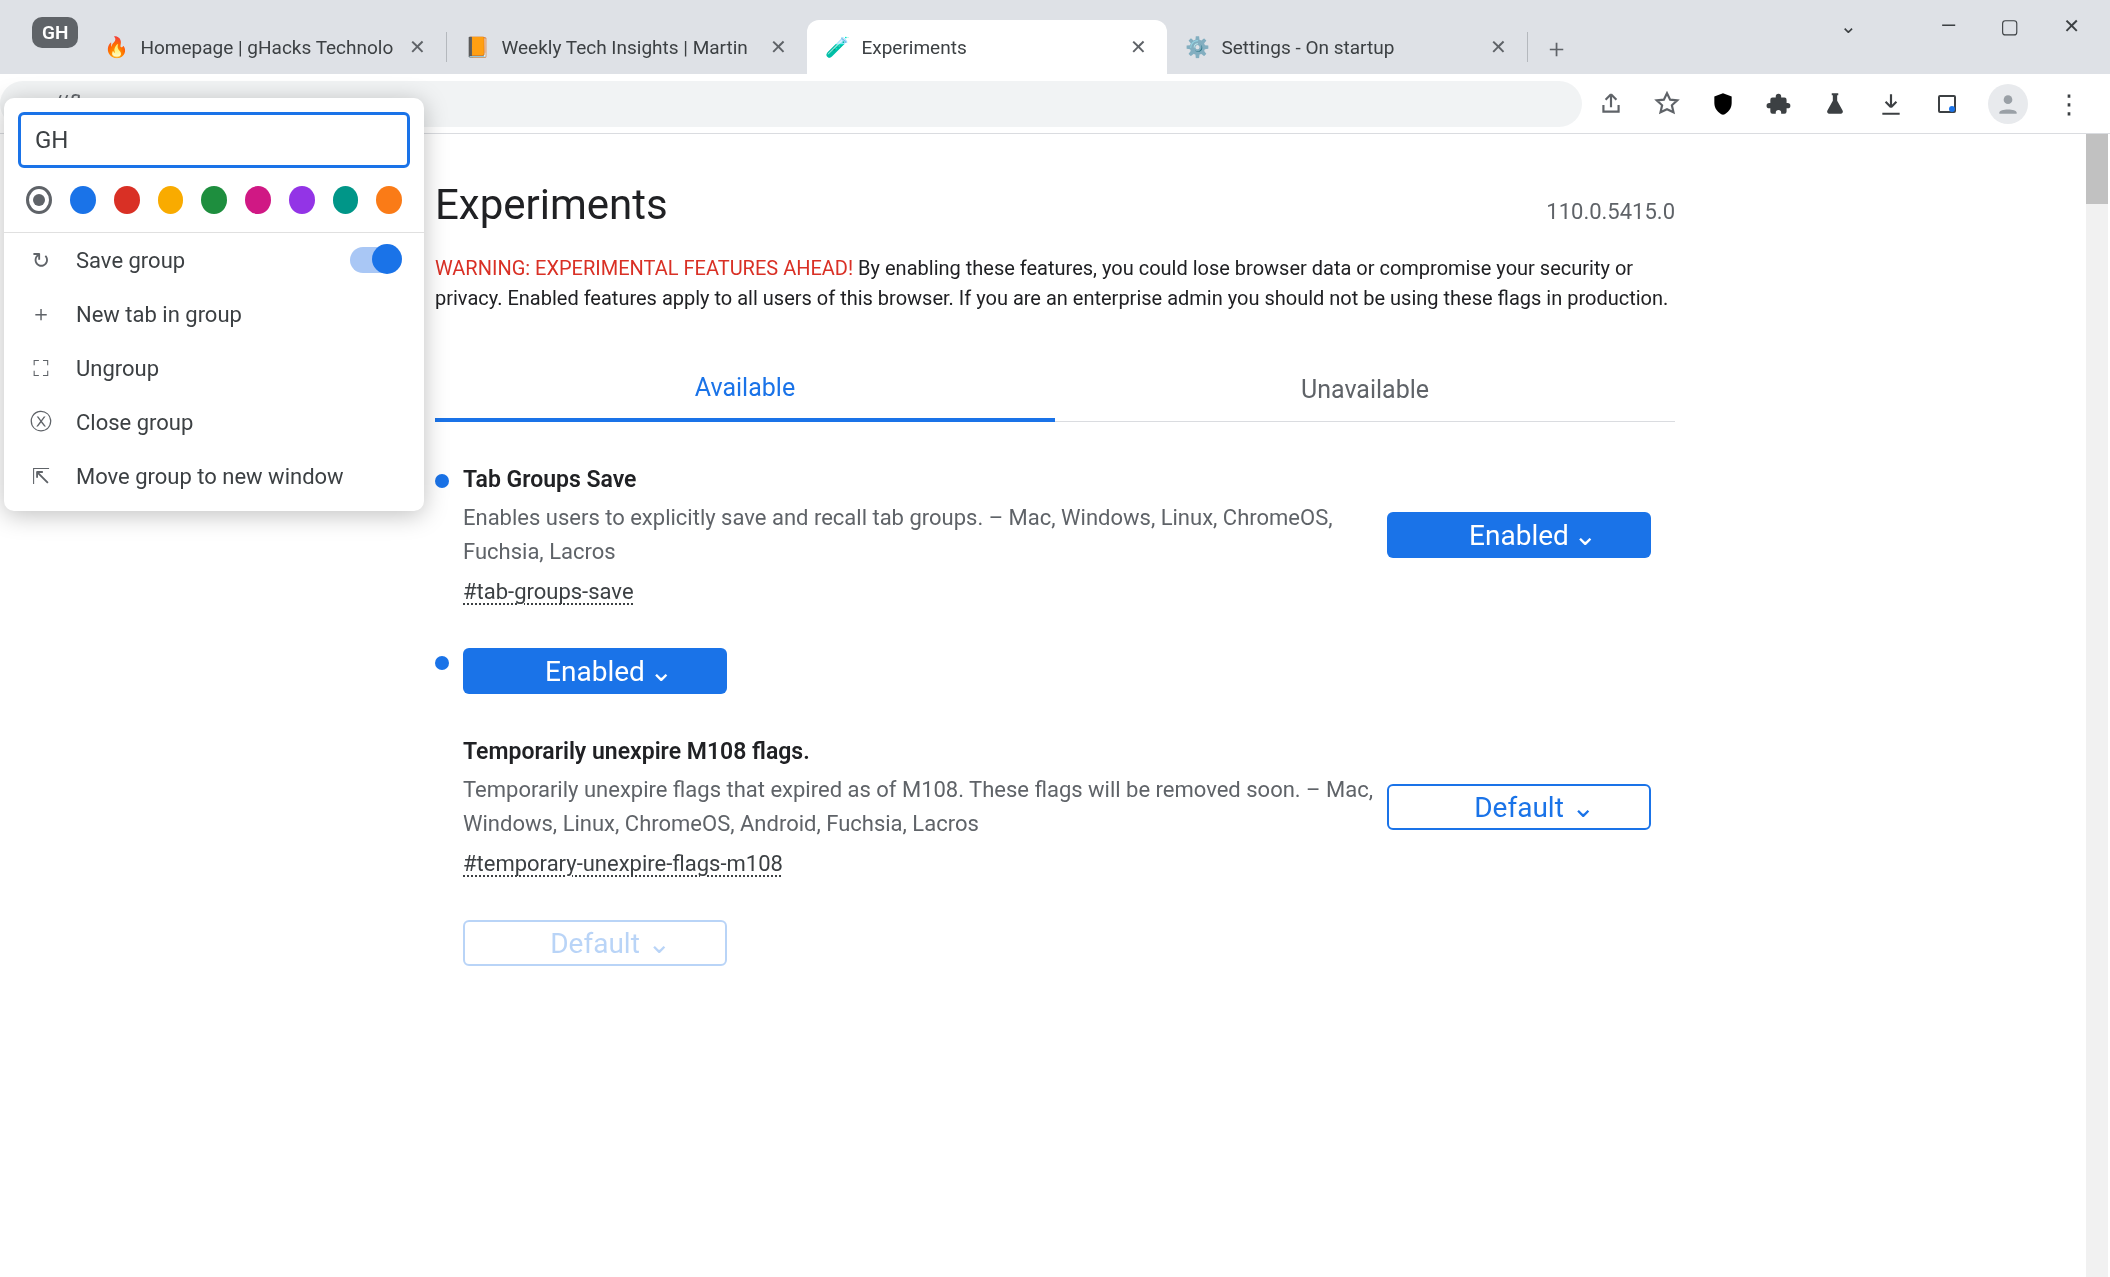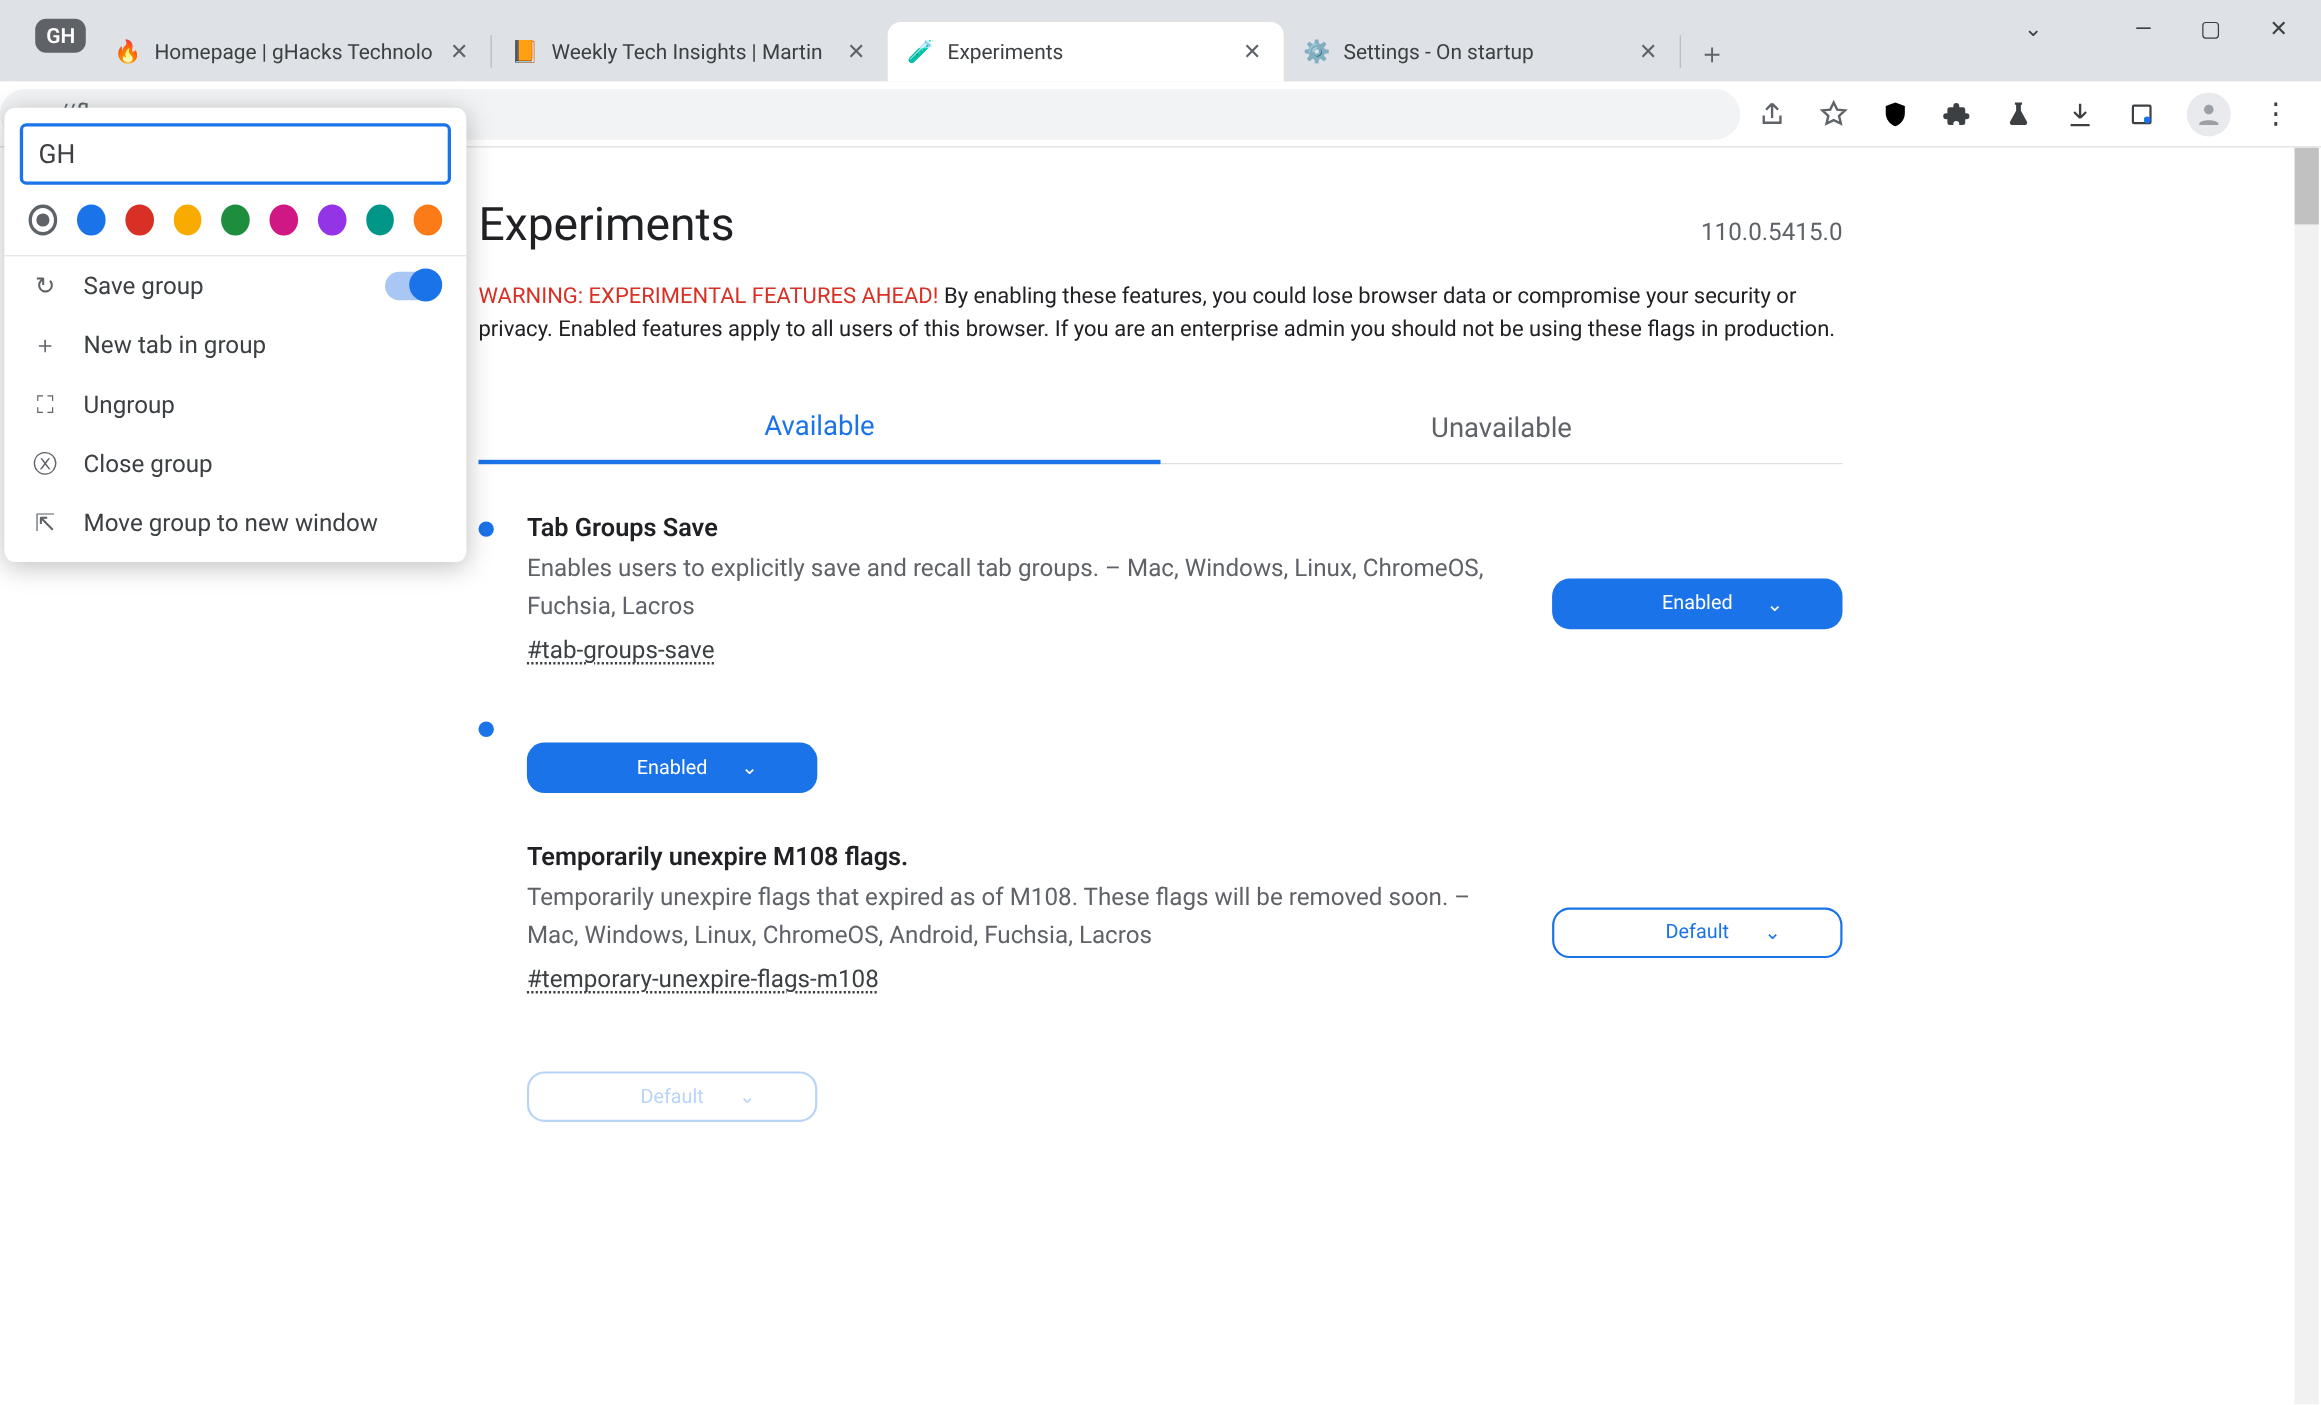--- a/index.html
+++ b/index.html
@@ -49,28 +49,28 @@
   .search-flags svg{width:26px;height:26px;fill:#5f6368}
   .reset-btn{ margin-left:auto; border:1px solid #dadce0; background:#fff; color:#1a73e8; font-size:22px; padding:14px 22px; border-radius:8px;}
   .head-row{display:flex;align-items:baseline;justify-content:space-between;margin-top:46px}
   .head-row h1{font-size:42px;font-weight:400;color:#202124}
   .head-row .ver{color:#5f6368;font-size:22px}
   .warning{ font-size:20px; line-height:1.5; color:#202124; margin-top:24px;}
   .warning .red{ color:#d93025;}
   .tabs-row{ display:flex; margin-top:44px; border-bottom:1px solid #dadce0;align-items:center;}
   .tabs-row .t{ flex:1; text-align:center; font-size:25px; color:#5f6368; padding:16px 0;}
   .tabs-row .t.active{ color:#1a73e8; border-bottom:4px solid #1a73e8; margin-bottom:-1px;}
-  .flag{ display:flex; gap:30px; padding:44px 0 0 0;}
+  .flag{ display:flex; gap:14px; padding:44px 0 0 0;}
   .flag .bullet{ width:14px; height:14px; border-radius:50%; background:#1a73e8; margin-top:8px; flex-shrink:0;}
   .flag .bullet.none{background:transparent}
   .flag .body{ flex:1; max-width:910px;}
   .flag .name{ font-size:23px; font-weight:600; color:#202124;}
   .flag .desc{ font-size:22px; color:#5f6368; line-height:1.55; margin-top:8px;}
   .flag .hash{ font-size:22px; color:#3c4043; margin-top:10px; text-decoration:underline dotted; text-underline-offset:4px;}
-  .flag .select{ width:264px; height:46px; align-self:center; border-radius:16px; display:flex; align-items:center; justify-content:center; gap:14px; font-size:18px; position:relative;margin-top:27px;}
+  .flag .select{ width:264px; height:46px; align-self:center; border-radius:6px; display:flex; align-items:center; justify-content:center; gap:14px; font-size:28px; position:relative;}
   .flag .select.enabled{ background:#1a73e8; color:#fff;}
   .flag .select.default{ background:#fff; border:2px solid #1a73e8; color:#1a73e8;}
   .flag .select .chev{ position:absolute; right:14px; }
   .scrollbar{position:absolute;right:2px;top:0;width:22px;height:100%;background:#f1f1f1;}
   .scrollbar .thumb{position:absolute;right:0;top:0;width:22px;height:70px;background:#c1c1c1;}
 </style>
 </head>
 <body>
 
 <div class="titlebar">

